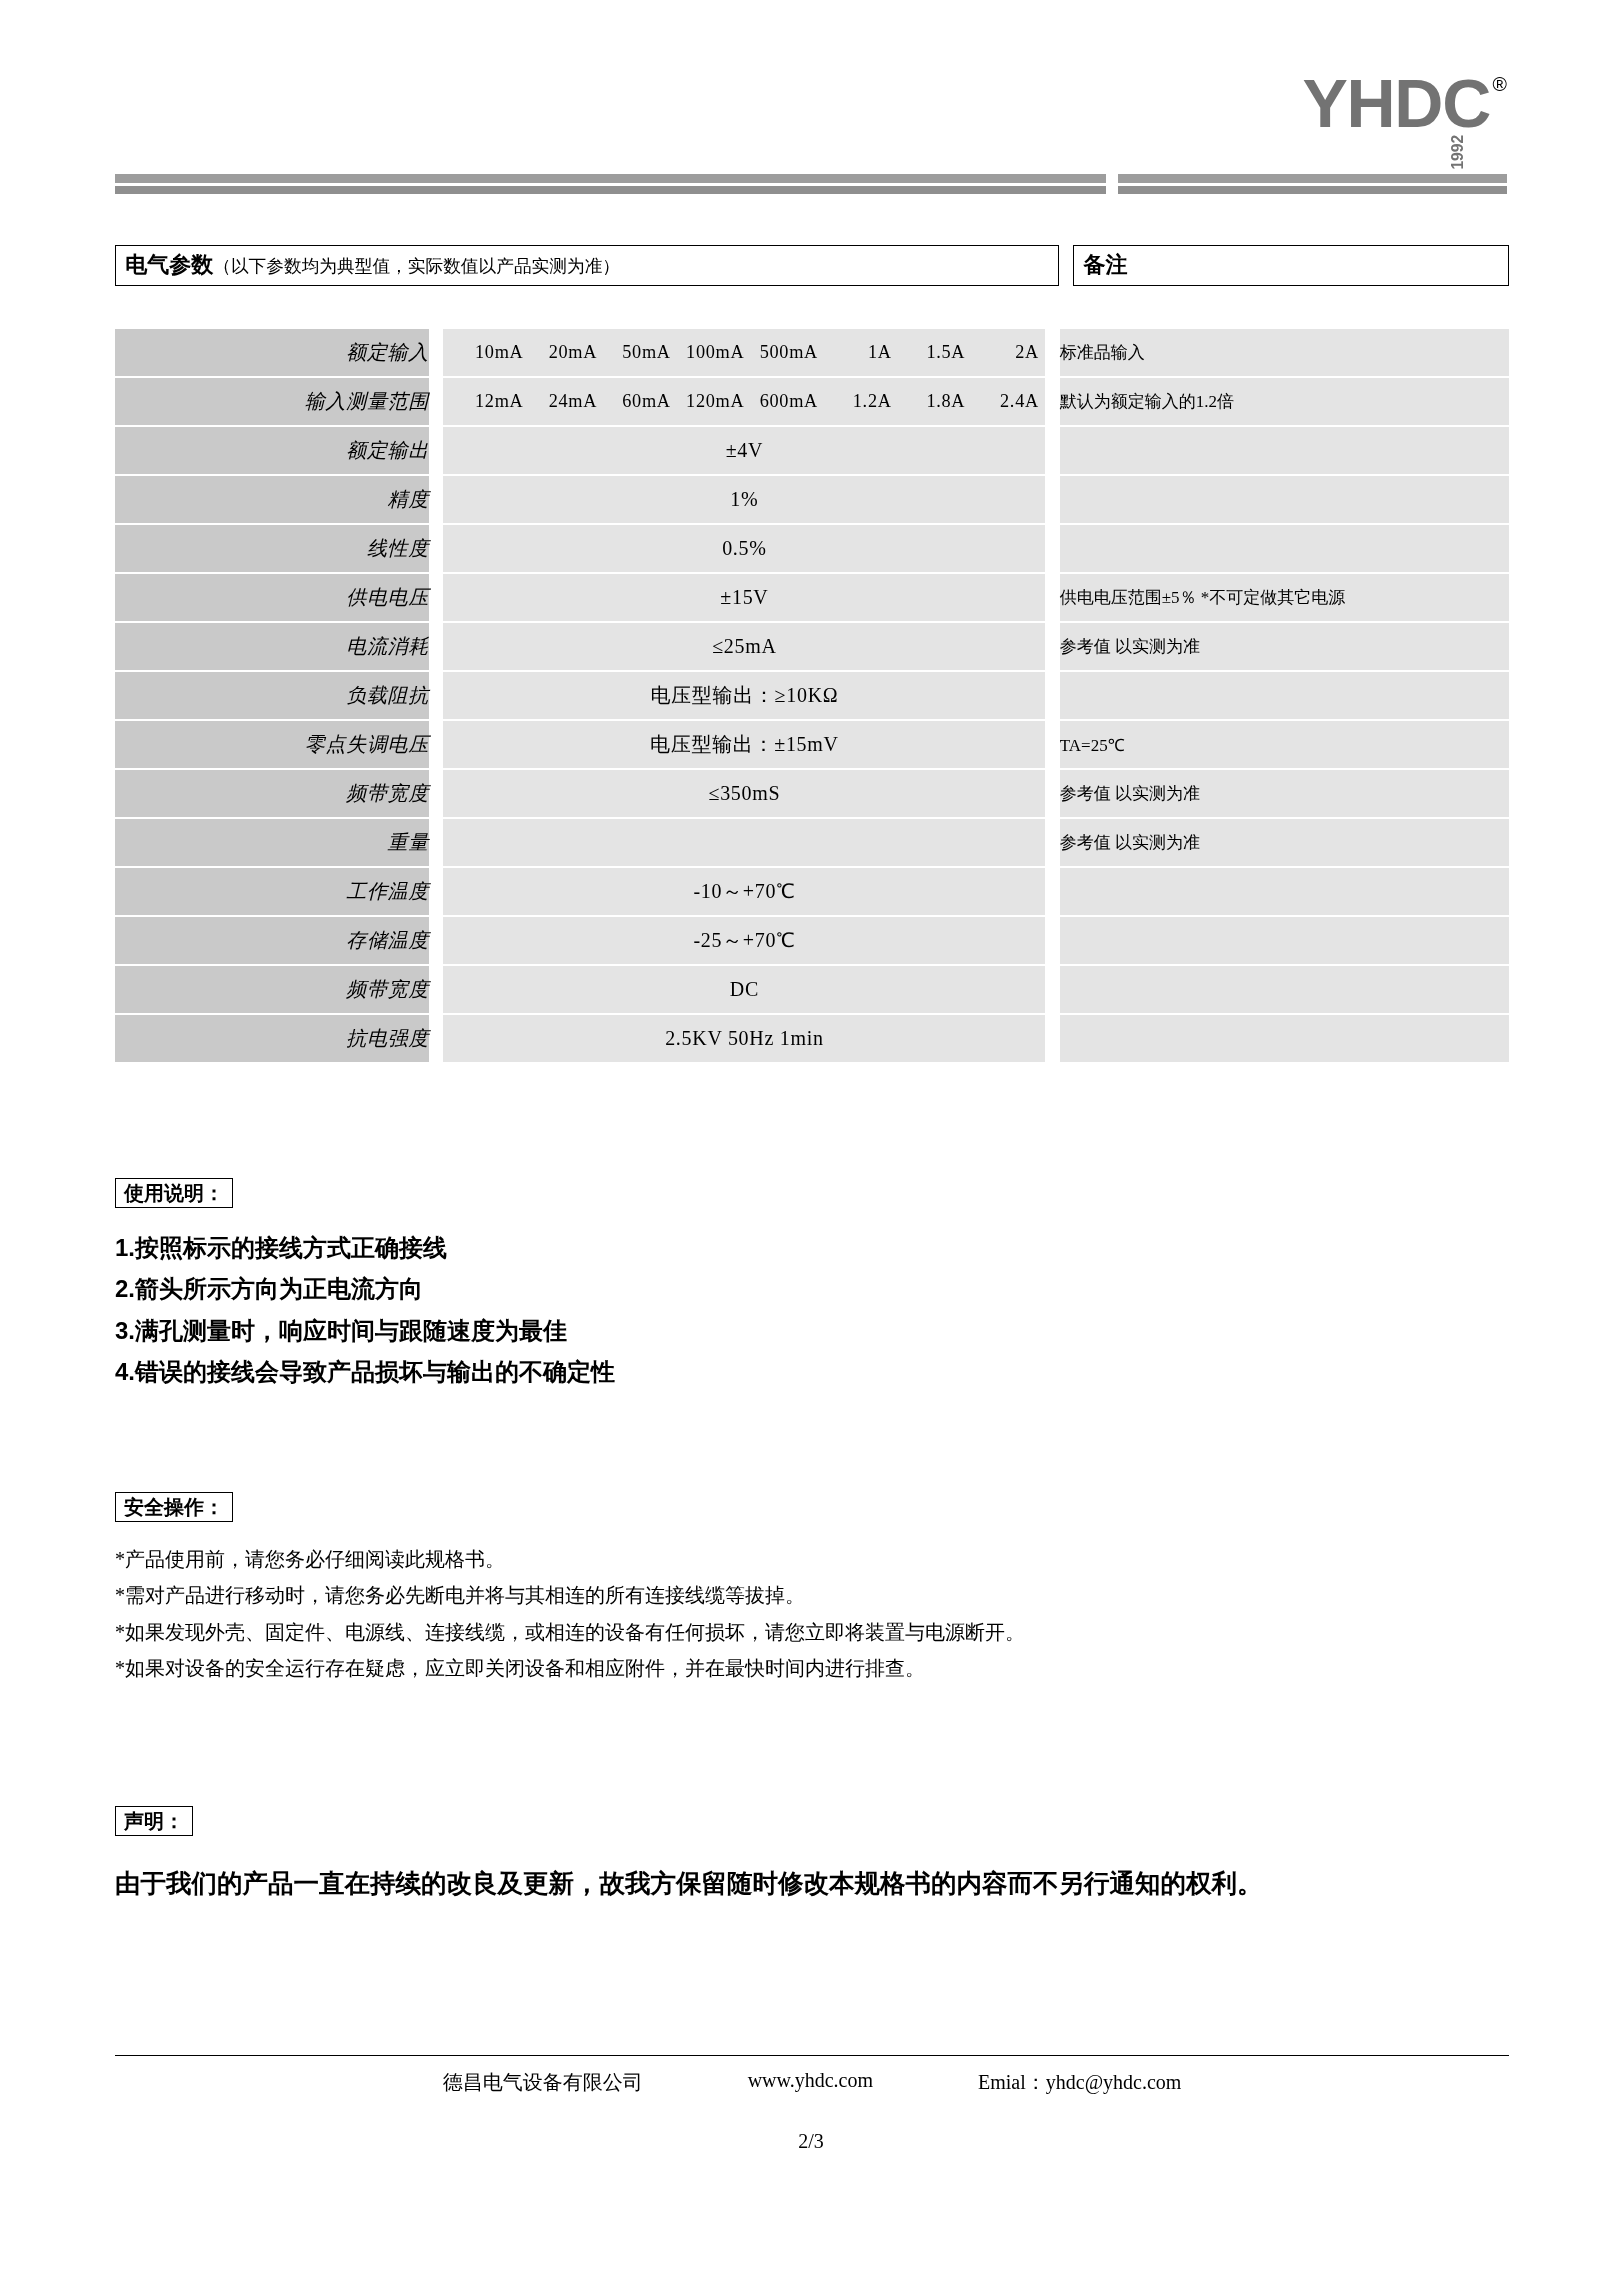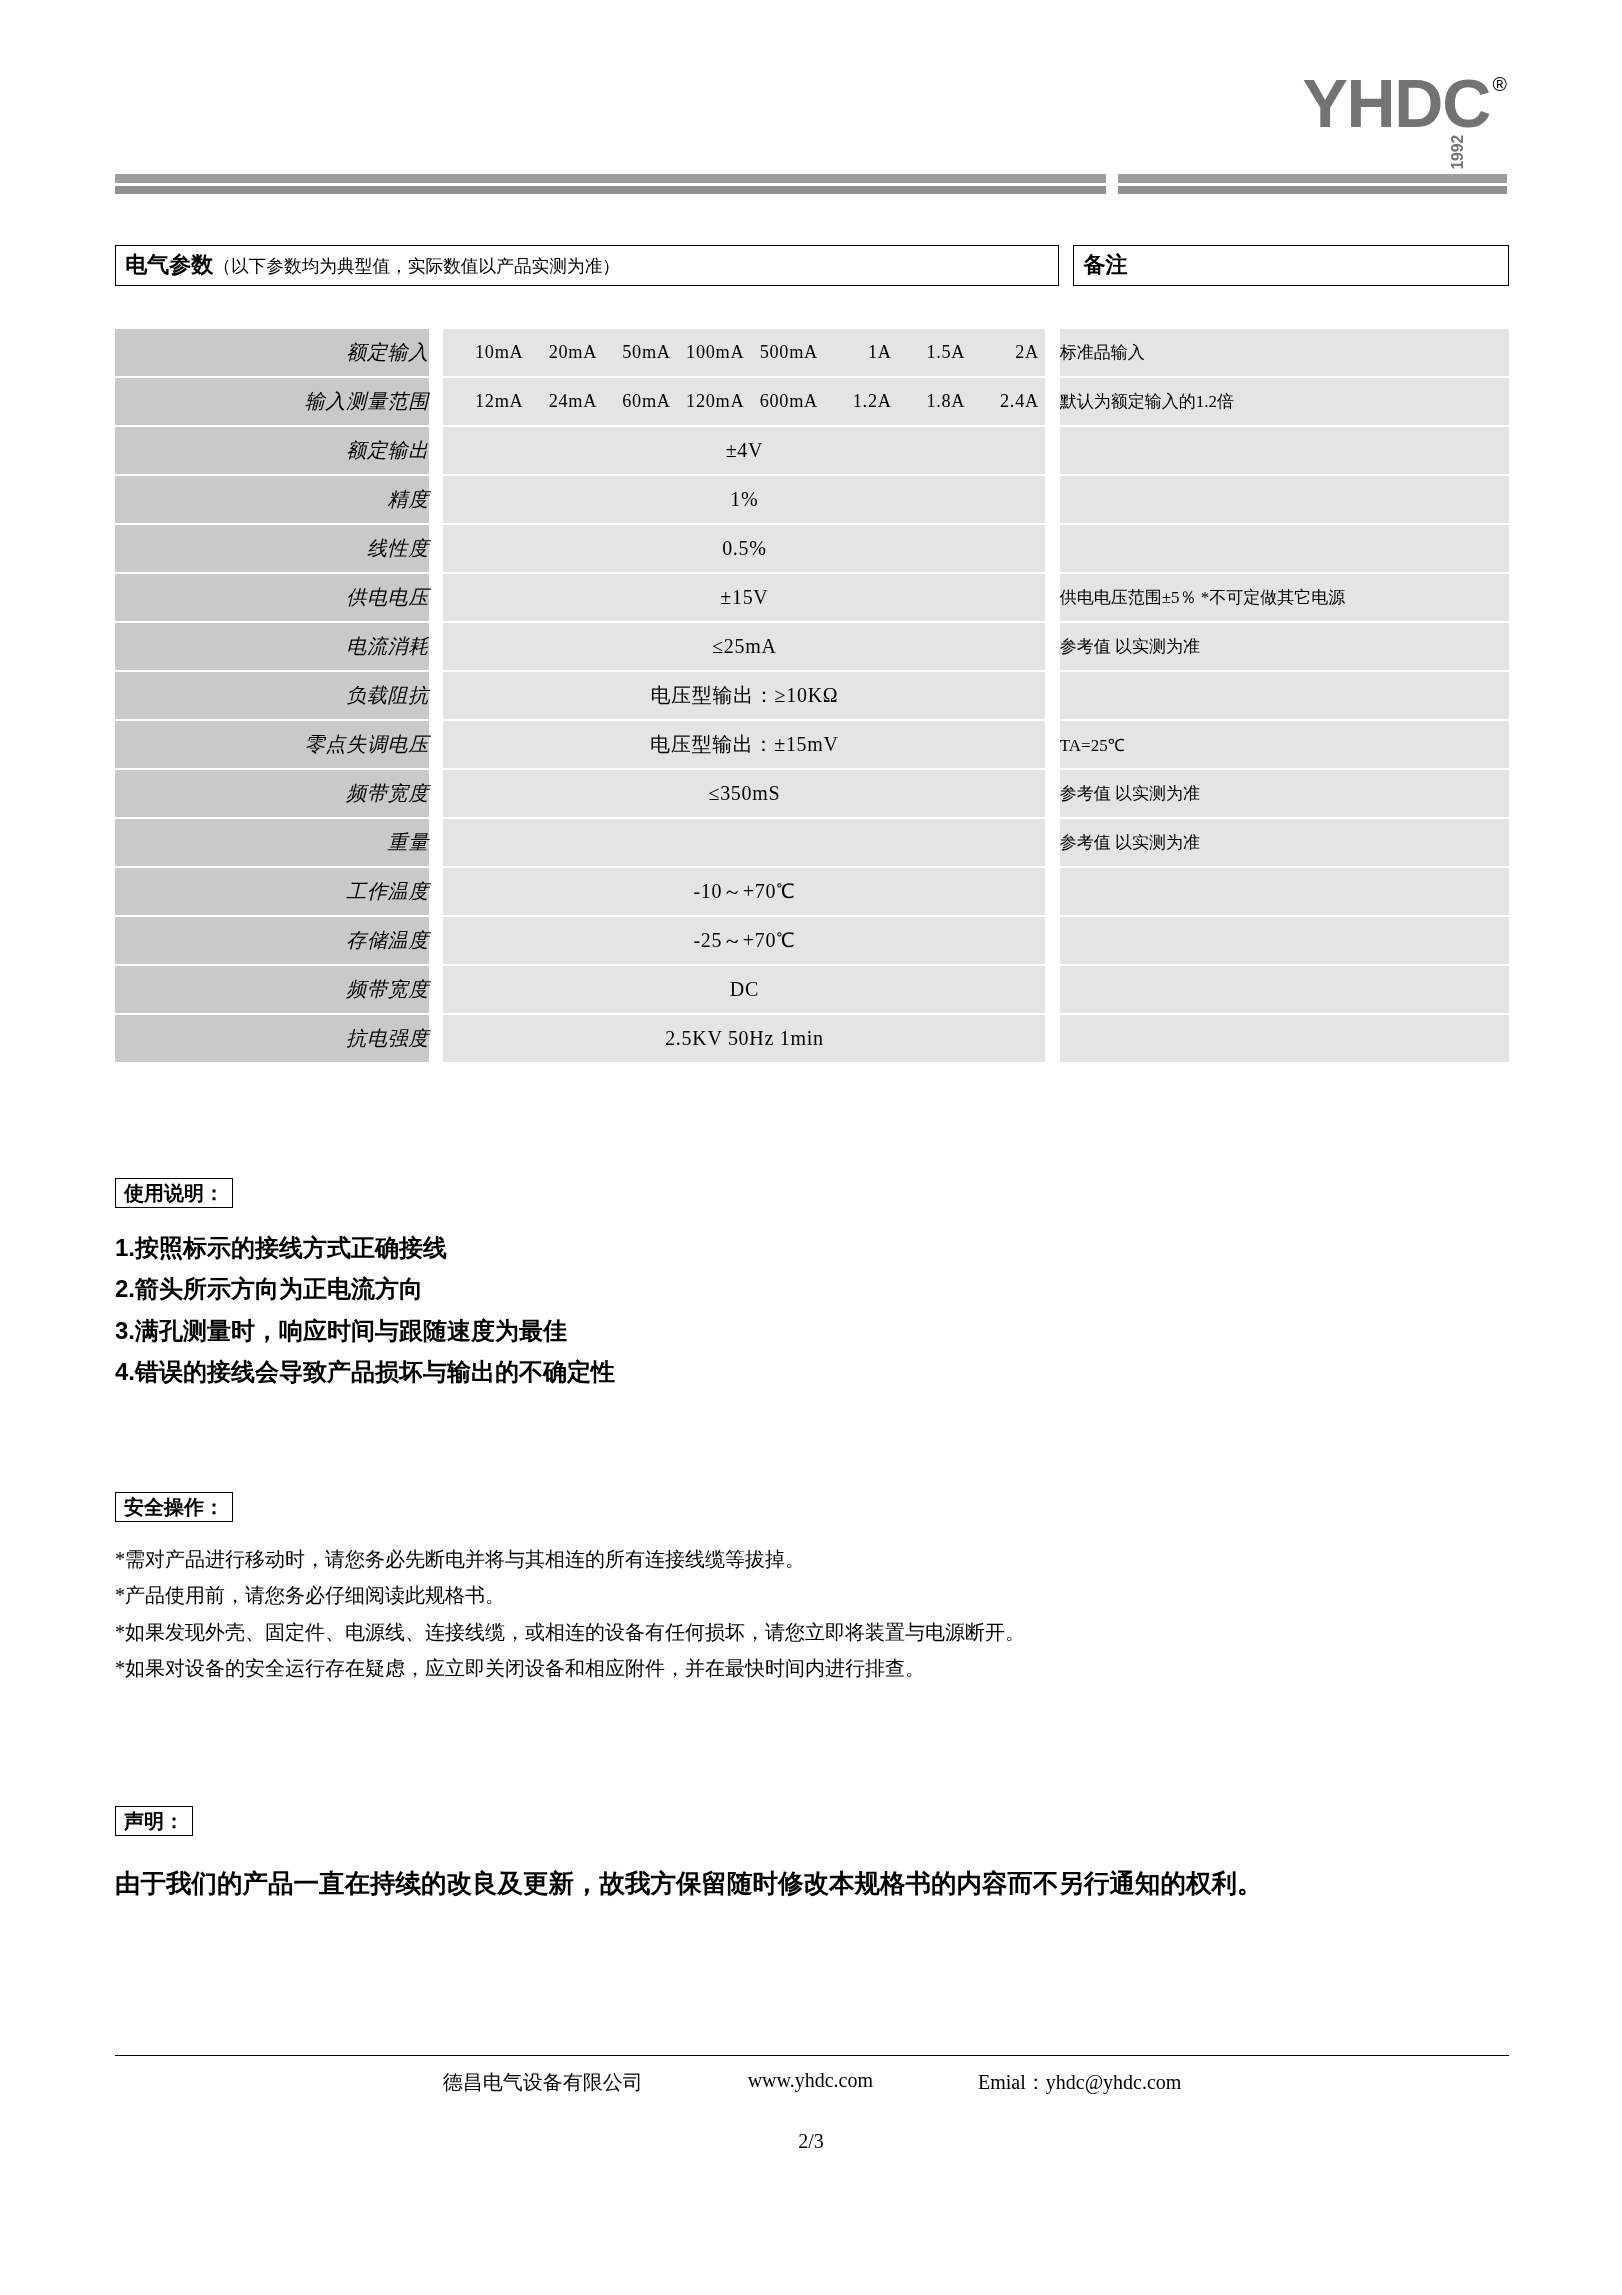--- a/index.html
+++ b/index.html
@@ -454,22 +454,22 @@
   <div class="usage-title titlebox">使用说明：</div>
   <div class="usage-list">
     <div>1.按照标示的接线方式正确接线</div>
     <div>2.箭头所示方向为正电流方向</div>
     <div>3.满孔测量时，响应时间与跟随速度为最佳</div>
     <div>4.错误的接线会导致产品损坏与输出的不确定性</div>
   </div>
 
   <div class="safety-title titlebox">安全操作：</div>
   <div class="safety-list">
+    <div>*产品使用前，请您务必仔细阅读此规格书。</div>
     <div>*需对产品进行移动时，请您务必先断电并将与其相连的所有连接线缆等拔掉。</div>
-    <div>*产品使用前，请您务必仔细阅读此规格书。</div>
     <div>*如果发现外壳、固定件、电源线、连接线缆，或相连的设备有任何损坏，请您立即将装置与电源断开。</div>
     <div>*如果对设备的安全运行存在疑虑，应立即关闭设备和相应附件，并在最快时间内进行排查。</div>
   </div>
 
   <div class="decl-title titlebox">声明：</div>
   <div class="decl-body">由于我们的产品一直在持续的改良及更新，故我方保留随时修改本规格书的内容而不另行通知的权利。</div>
 
   <div class="footer-rule"></div>
   <div class="footer">
     <div>德昌电气设备有限公司</div>

